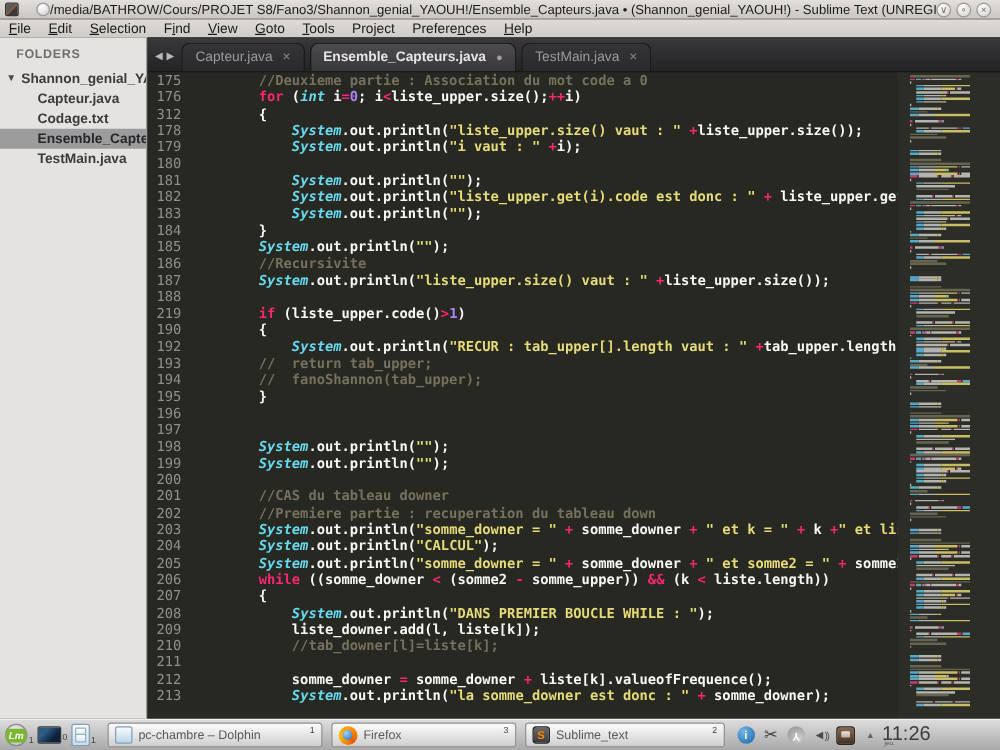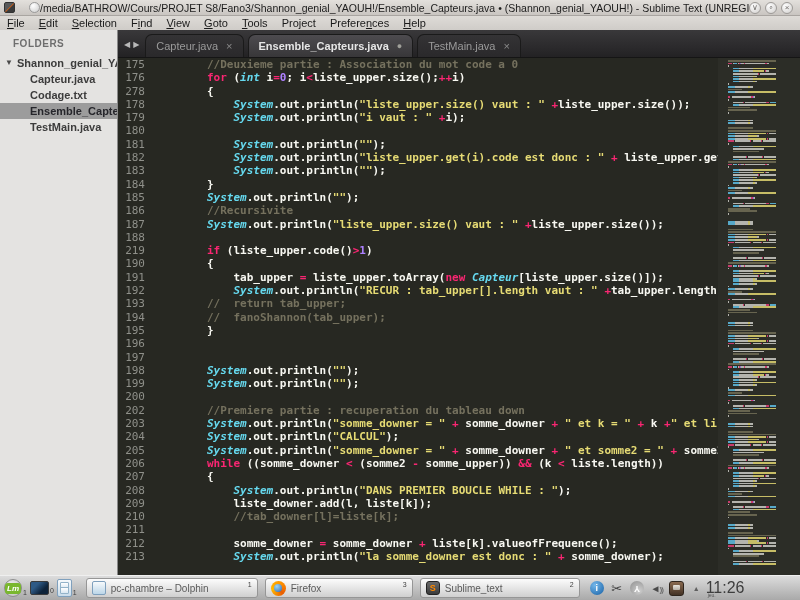--- a/index.html
+++ b/index.html
@@ -182,44 +182,44 @@
         </div>
         <div class="tab inactive">
           <span class="tab-label">TestMain.java</span>
           <span class="tab-close">×</span>
         </div>
       </span>
   </div>
   <div class="code-area" id="code">
       <div class="line"><span class="ln">175</span><span class="lc"><span class="tok-c">        //Deuxieme partie : Association du mot code a 0</span></span></div>
       <div class="line"><span class="ln">176</span><span class="lc"><span class="tok-w">        </span><span class="tok-k">for</span><span class="tok-w"> (</span><span class="tok-t">int</span><span class="tok-w"> i</span><span class="tok-k">=</span><span class="tok-n">0</span><span class="tok-w">; i</span><span class="tok-k">&lt;</span><span class="tok-w">liste_upper.size();</span><span class="tok-k">++</span><span class="tok-w">i)</span></span></div>
-      <div class="line"><span class="ln">278</span><span class="lc"><span class="tok-w">        {</span></span></div>
+      <div class="line"><span class="ln">312</span><span class="lc"><span class="tok-w">        {</span></span></div>
       <div class="line"><span class="ln">178</span><span class="lc"><span class="tok-w">            </span><span class="tok-t">System</span><span class="tok-w">.out.println(</span><span class="tok-s">"liste_upper.size() vaut : "</span><span class="tok-w"> </span><span class="tok-k">+</span><span class="tok-w">liste_upper.size());</span></span></div>
       <div class="line"><span class="ln">179</span><span class="lc"><span class="tok-w">            </span><span class="tok-t">System</span><span class="tok-w">.out.println(</span><span class="tok-s">"i vaut : "</span><span class="tok-w"> </span><span class="tok-k">+</span><span class="tok-w">i);</span></span></div>
       <div class="line"><span class="ln">180</span></div>
       <div class="line"><span class="ln">181</span><span class="lc"><span class="tok-w">            </span><span class="tok-t">System</span><span class="tok-w">.out.println(</span><span class="tok-s">""</span><span class="tok-w">);</span></span></div>
       <div class="line"><span class="ln">182</span><span class="lc"><span class="tok-w">            </span><span class="tok-t">System</span><span class="tok-w">.out.println(</span><span class="tok-s">"liste_upper.get(i).code est donc : "</span><span class="tok-w"> </span><span class="tok-k">+</span><span class="tok-w"> liste_upper.get(i)</span></span></div>
       <div class="line"><span class="ln">183</span><span class="lc"><span class="tok-w">            </span><span class="tok-t">System</span><span class="tok-w">.out.println(</span><span class="tok-s">""</span><span class="tok-w">);</span></span></div>
       <div class="line"><span class="ln">184</span><span class="lc"><span class="tok-w">        }</span></span></div>
       <div class="line"><span class="ln">185</span><span class="lc"><span class="tok-w">        </span><span class="tok-t">System</span><span class="tok-w">.out.println(</span><span class="tok-s">""</span><span class="tok-w">);</span></span></div>
       <div class="line"><span class="ln">186</span><span class="lc"><span class="tok-c">        //Recursivite</span></span></div>
       <div class="line"><span class="ln">187</span><span class="lc"><span class="tok-w">        </span><span class="tok-t">System</span><span class="tok-w">.out.println(</span><span class="tok-s">"liste_upper.size() vaut : "</span><span class="tok-w"> </span><span class="tok-k">+</span><span class="tok-w">liste_upper.size());</span></span></div>
       <div class="line"><span class="ln">188</span><span class="lc"></span></div>
       <div class="line"><span class="ln">219</span><span class="lc"><span class="tok-w">        </span><span class="tok-k">if</span><span class="tok-w"> (liste_upper.code()</span><span class="tok-k">&gt;</span><span class="tok-n">1</span><span class="tok-w">)</span></span></div>
       <div class="line"><span class="ln">190</span><span class="lc"><span class="tok-w">        {</span></span></div>
-      <div class="line"><span class="ln">191</span><span class="lc"><span class="tok-w">            tab_upper </span><span class="tok-k">=</span><span class="tok-w"> liste_upper.toArray(</span><span class="tok-k">new</span><span class="tok-w"> </span><span class="tok-t">Capteur</span><span class="tok-w">[liste_upper.size()]);</span></span></div>
       <div class="line"><span class="ln">192</span><span class="lc"><span class="tok-w">            </span><span class="tok-t">System</span><span class="tok-w">.out.println(</span><span class="tok-s">"RECUR : tab_upper[].length vaut : "</span><span class="tok-w"> </span><span class="tok-k">+</span><span class="tok-w">tab_upper.length);</span></span></div>
       <div class="line"><span class="ln">193</span><span class="lc"><span class="tok-c">        //  return tab_upper;</span></span></div>
       <div class="line"><span class="ln">194</span><span class="lc"><span class="tok-c">        //  fanoShannon(tab_upper);</span></span></div>
       <div class="line"><span class="ln">195</span><span class="lc"><span class="tok-w">        }</span></span></div>
       <div class="line"><span class="ln">196</span><span class="lc"></span></div>
       <div class="line"><span class="ln">197</span><span class="lc"></span></div>
       <div class="line"><span class="ln">198</span><span class="lc"><span class="tok-w">        </span><span class="tok-t">System</span><span class="tok-w">.out.println(</span><span class="tok-s">""</span><span class="tok-w">);</span></span></div>
       <div class="line"><span class="ln">199</span><span class="lc"><span class="tok-w">        </span><span class="tok-t">System</span><span class="tok-w">.out.println(</span><span class="tok-s">""</span><span class="tok-w">);</span></span></div>
       <div class="line"><span class="ln">200</span><span class="lc"></span></div>
+      <div class="line"><span class="ln">201</span><span class="lc"><span class="tok-c">        //CAS du tableau downer</span></span></div>
       <div class="line"><span class="ln">202</span><span class="lc"><span class="tok-c">        //Premiere partie : recuperation du tableau down</span></span></div>
       <div class="line"><span class="ln">203</span><span class="lc"><span class="tok-w">        </span><span class="tok-t">System</span><span class="tok-w">.out.println(</span><span class="tok-s">"somme_downer = "</span><span class="tok-w"> </span><span class="tok-k">+</span><span class="tok-w"> somme_downer </span><span class="tok-k">+</span><span class="tok-w"> </span><span class="tok-s">" et k = "</span><span class="tok-w"> </span><span class="tok-k">+</span><span class="tok-w"> k </span><span class="tok-k">+</span><span class="tok-s">" et liste.</span></span></div>
       <div class="line"><span class="ln">204</span><span class="lc"><span class="tok-w">        </span><span class="tok-t">System</span><span class="tok-w">.out.println(</span><span class="tok-s">"CALCUL"</span><span class="tok-w">);</span></span></div>
       <div class="line"><span class="ln">205</span><span class="lc"><span class="tok-w">        </span><span class="tok-t">System</span><span class="tok-w">.out.println(</span><span class="tok-s">"somme_downer = "</span><span class="tok-w"> </span><span class="tok-k">+</span><span class="tok-w"> somme_downer </span><span class="tok-k">+</span><span class="tok-w"> </span><span class="tok-s">" et somme2 = "</span><span class="tok-w"> </span><span class="tok-k">+</span><span class="tok-w"> somme2 </span></span></div>
       <div class="line"><span class="ln">206</span><span class="lc"><span class="tok-w">        </span><span class="tok-k">while</span><span class="tok-w"> ((somme_downer </span><span class="tok-k">&lt;</span><span class="tok-w"> (somme2 </span><span class="tok-k">-</span><span class="tok-w"> somme_upper)) </span><span class="tok-k">&amp;&amp;</span><span class="tok-w"> (k </span><span class="tok-k">&lt;</span><span class="tok-w"> liste.length))</span></span></div>
       <div class="line"><span class="ln">207</span><span class="lc"><span class="tok-w">        {</span></span></div>
       <div class="line"><span class="ln">208</span><span class="lc"><span class="tok-w">            </span><span class="tok-t">System</span><span class="tok-w">.out.println(</span><span class="tok-s">"DANS PREMIER BOUCLE WHILE : "</span><span class="tok-w">);</span></span></div>
       <div class="line"><span class="ln">209</span><span class="lc"><span class="tok-w">            liste_downer.add(l, liste[k]);</span></span></div>
       <div class="line"><span class="ln">210</span><span class="lc"><span class="tok-c">            //tab_downer[l]=liste[k];</span></span></div>
       <div class="line"><span class="ln">211</span><span class="lc"></span></div>

